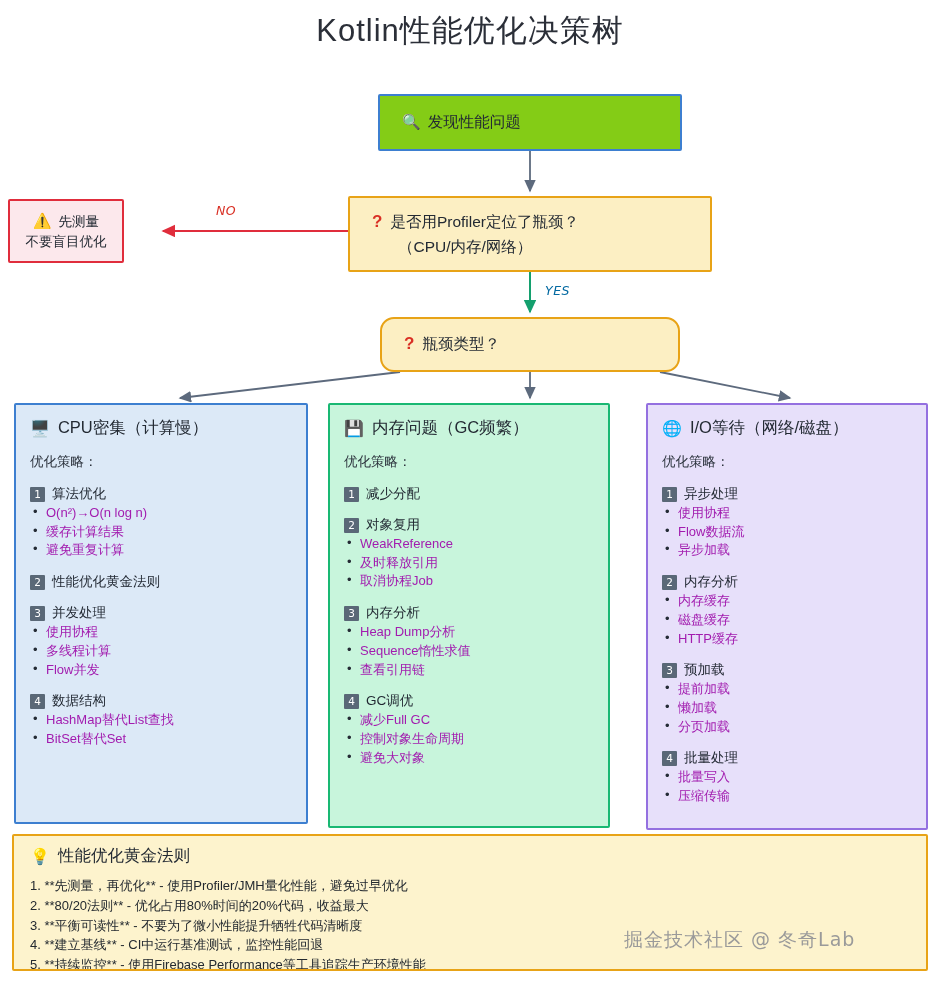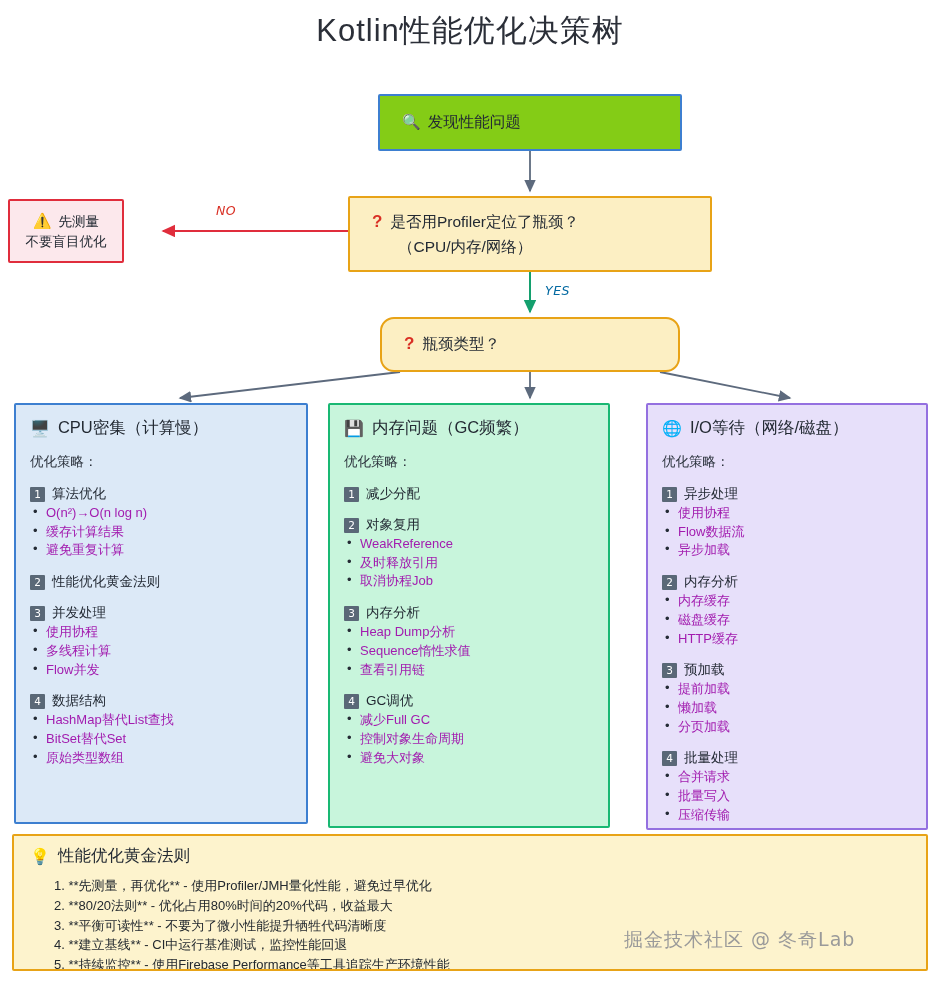--- a/index.html
+++ b/index.html
@@ -120,21 +120,21 @@
   #rules {
     position: absolute; left: 12px; top: 834px; width: 916px; height: 137px;
     background: #fdf3cd; border: 2px solid #e8a317; border-radius: 2px;
     padding: 9px 14px 0 16px; overflow: hidden;
   }
   #rules .rules-title {
     font-size: 16.5px; color: #232a33; display: flex;
     align-items: center; margin-bottom: 9px;
   }
   #rules .rules-title .ticon { margin-right: 8px; font-size: 16px; }
-  #rules ol { list-style: none; margin-left: 24px; }
+  #rules ol { list-style: none; }
   #rules ol li {
     font-size: 13px; color: #23292f; line-height: 1.52; white-space: nowrap;
   }
 
   #watermark {
     position: absolute; left: 624px; top: 927px;
     font-size: 19px; color: #9a9a9a; letter-spacing: 1px;
     font-family: "DejaVu Sans", sans-serif;
   }
 
@@ -240,21 +240,20 @@
         </ul>
       </div>
       <div class="group">
         <div class="group-head">
           <span class="badge">4</span>
           <span>数据结构</span>
         </div>
         <ul class="bullets">
           <li>HashMap替代List查找</li>
           <li>BitSet替代Set</li>
-          <li>原始类型数组</li>
         </ul>
       </div>
     </div>
   <div class="panel" id="panel-mem" style="background: rgb(200, 245, 220); border-color: rgb(25, 184, 115);">
       <div class="panel-title">
         <span class="ticon">💾</span>
         <span>内存问题（GC频繁）</span>
       </div>
       <div class="panel-sub">优化策略：</div>
       <div class="group">
@@ -335,21 +334,20 @@
           <li>懒加载</li>
           <li>分页加载</li>
         </ul>
       </div>
       <div class="group">
         <div class="group-head">
           <span class="badge">4</span>
           <span>批量处理</span>
         </div>
         <ul class="bullets">
-          <li>合并请求</li>
           <li>批量写入</li>
           <li>压缩传输</li>
         </ul>
       </div>
     </div>
 
   <div id="rules">
     <div class="rules-title">
       <span class="ticon">💡</span>
         <span>性能优化黄金法则</span>

